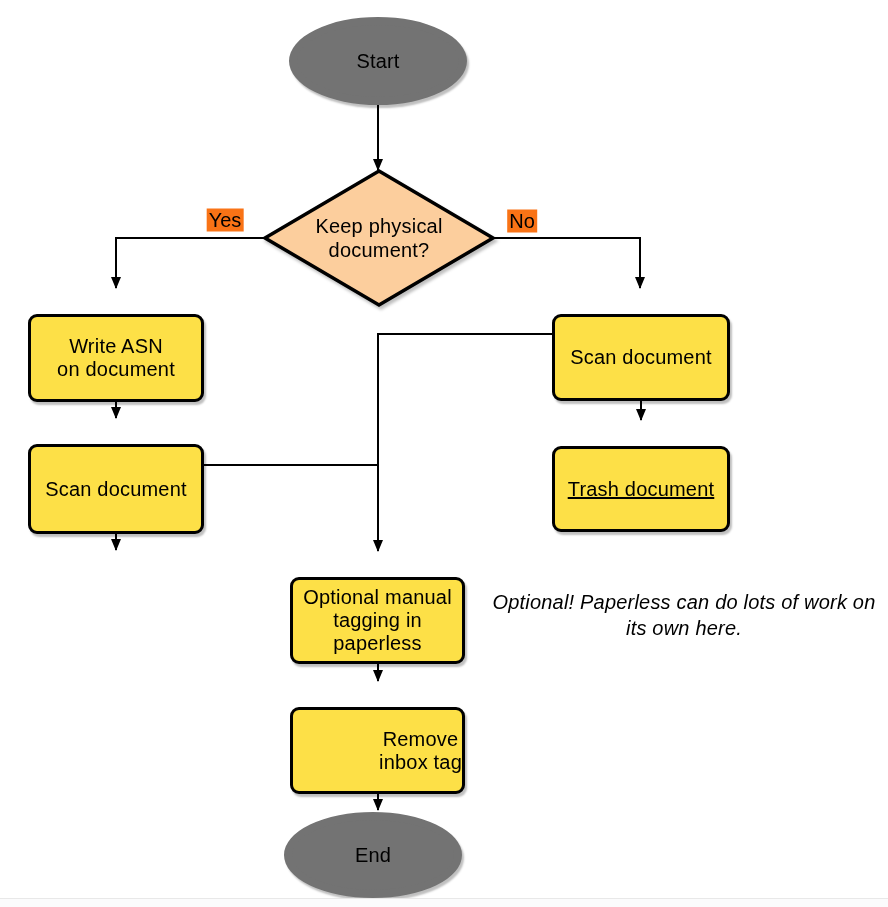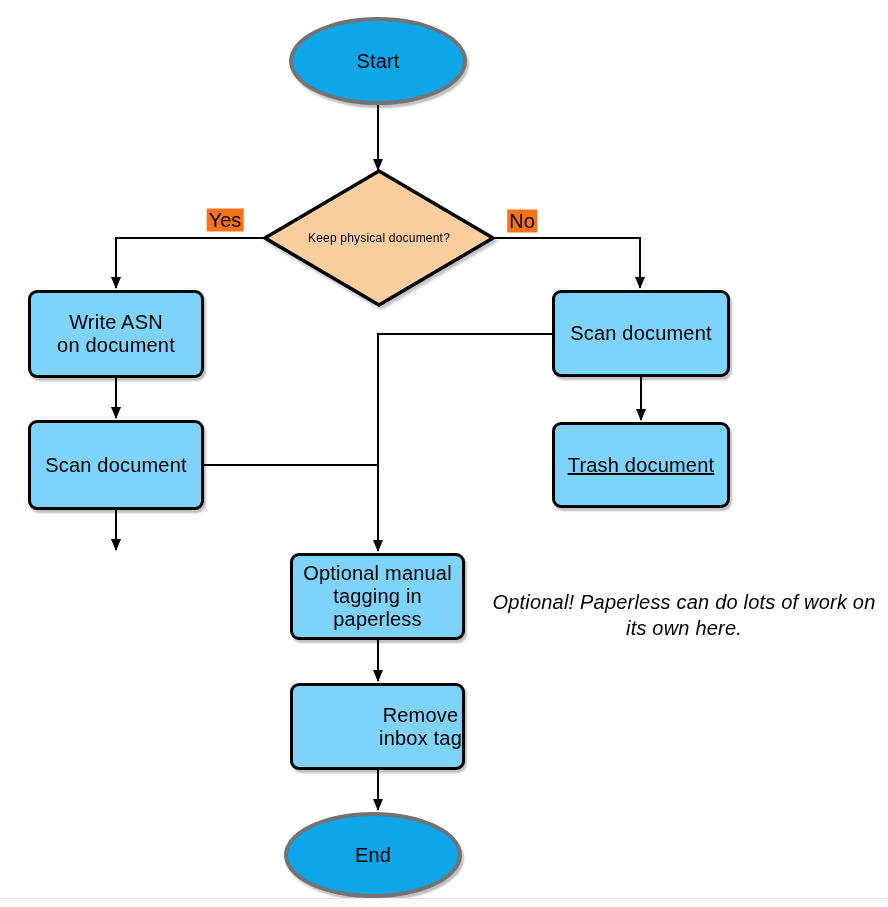--- a/index.html
+++ b/index.html
@@ -38,38 +38,39 @@
     justify-content: center;
     text-align: center;
     color: #000000;
     font-size: 20px;
     line-height: 23px;
     letter-spacing: 0.2px;
     box-sizing: border-box;
   }
   .node .lbl { white-space: pre-line; }
   .process {
-    background: #7dd3fc;
+    background: #fde047;
     border: 3px solid #000000;
     border-radius: 9px;
     box-shadow: 2px 3px 2px rgba(0,0,0,0.25);
+    margin-top: 24px;
   }
   .terminal {
-    background: #0ea5e9;
-    border: 4px solid #737373;
+    background: #737373;
+    border: 8px solid #737373;
     border-radius: 50%;
     box-shadow: 2px 3px 2px rgba(0,0,0,0.25);
   }
   .decision-label {
     position: absolute;
     display: flex;
     align-items: center;
     justify-content: center;
     text-align: center;
-    font-size: 12px;
+    font-size: 20px;
     line-height: 24px;
     letter-spacing: 0.2px;
     color: #000000;
   }
   .edge-label {
     position: absolute;
     transform: translate(-50%, -50%);
     font-size: 20px;
     color: #000000;
     background: #f97316;

